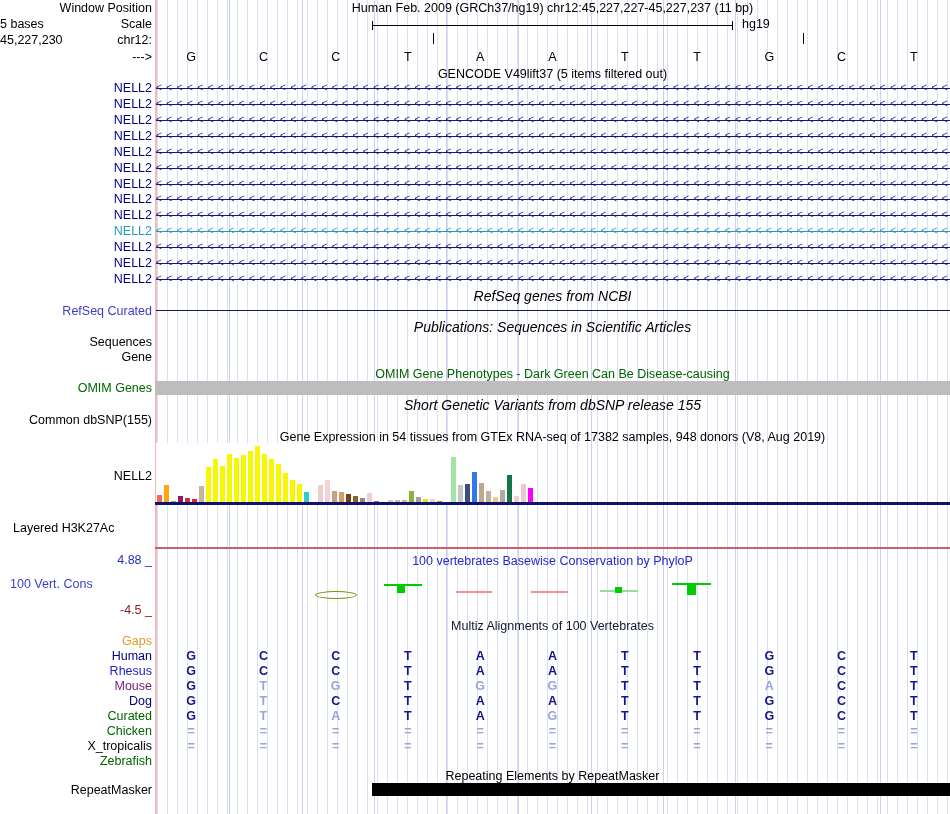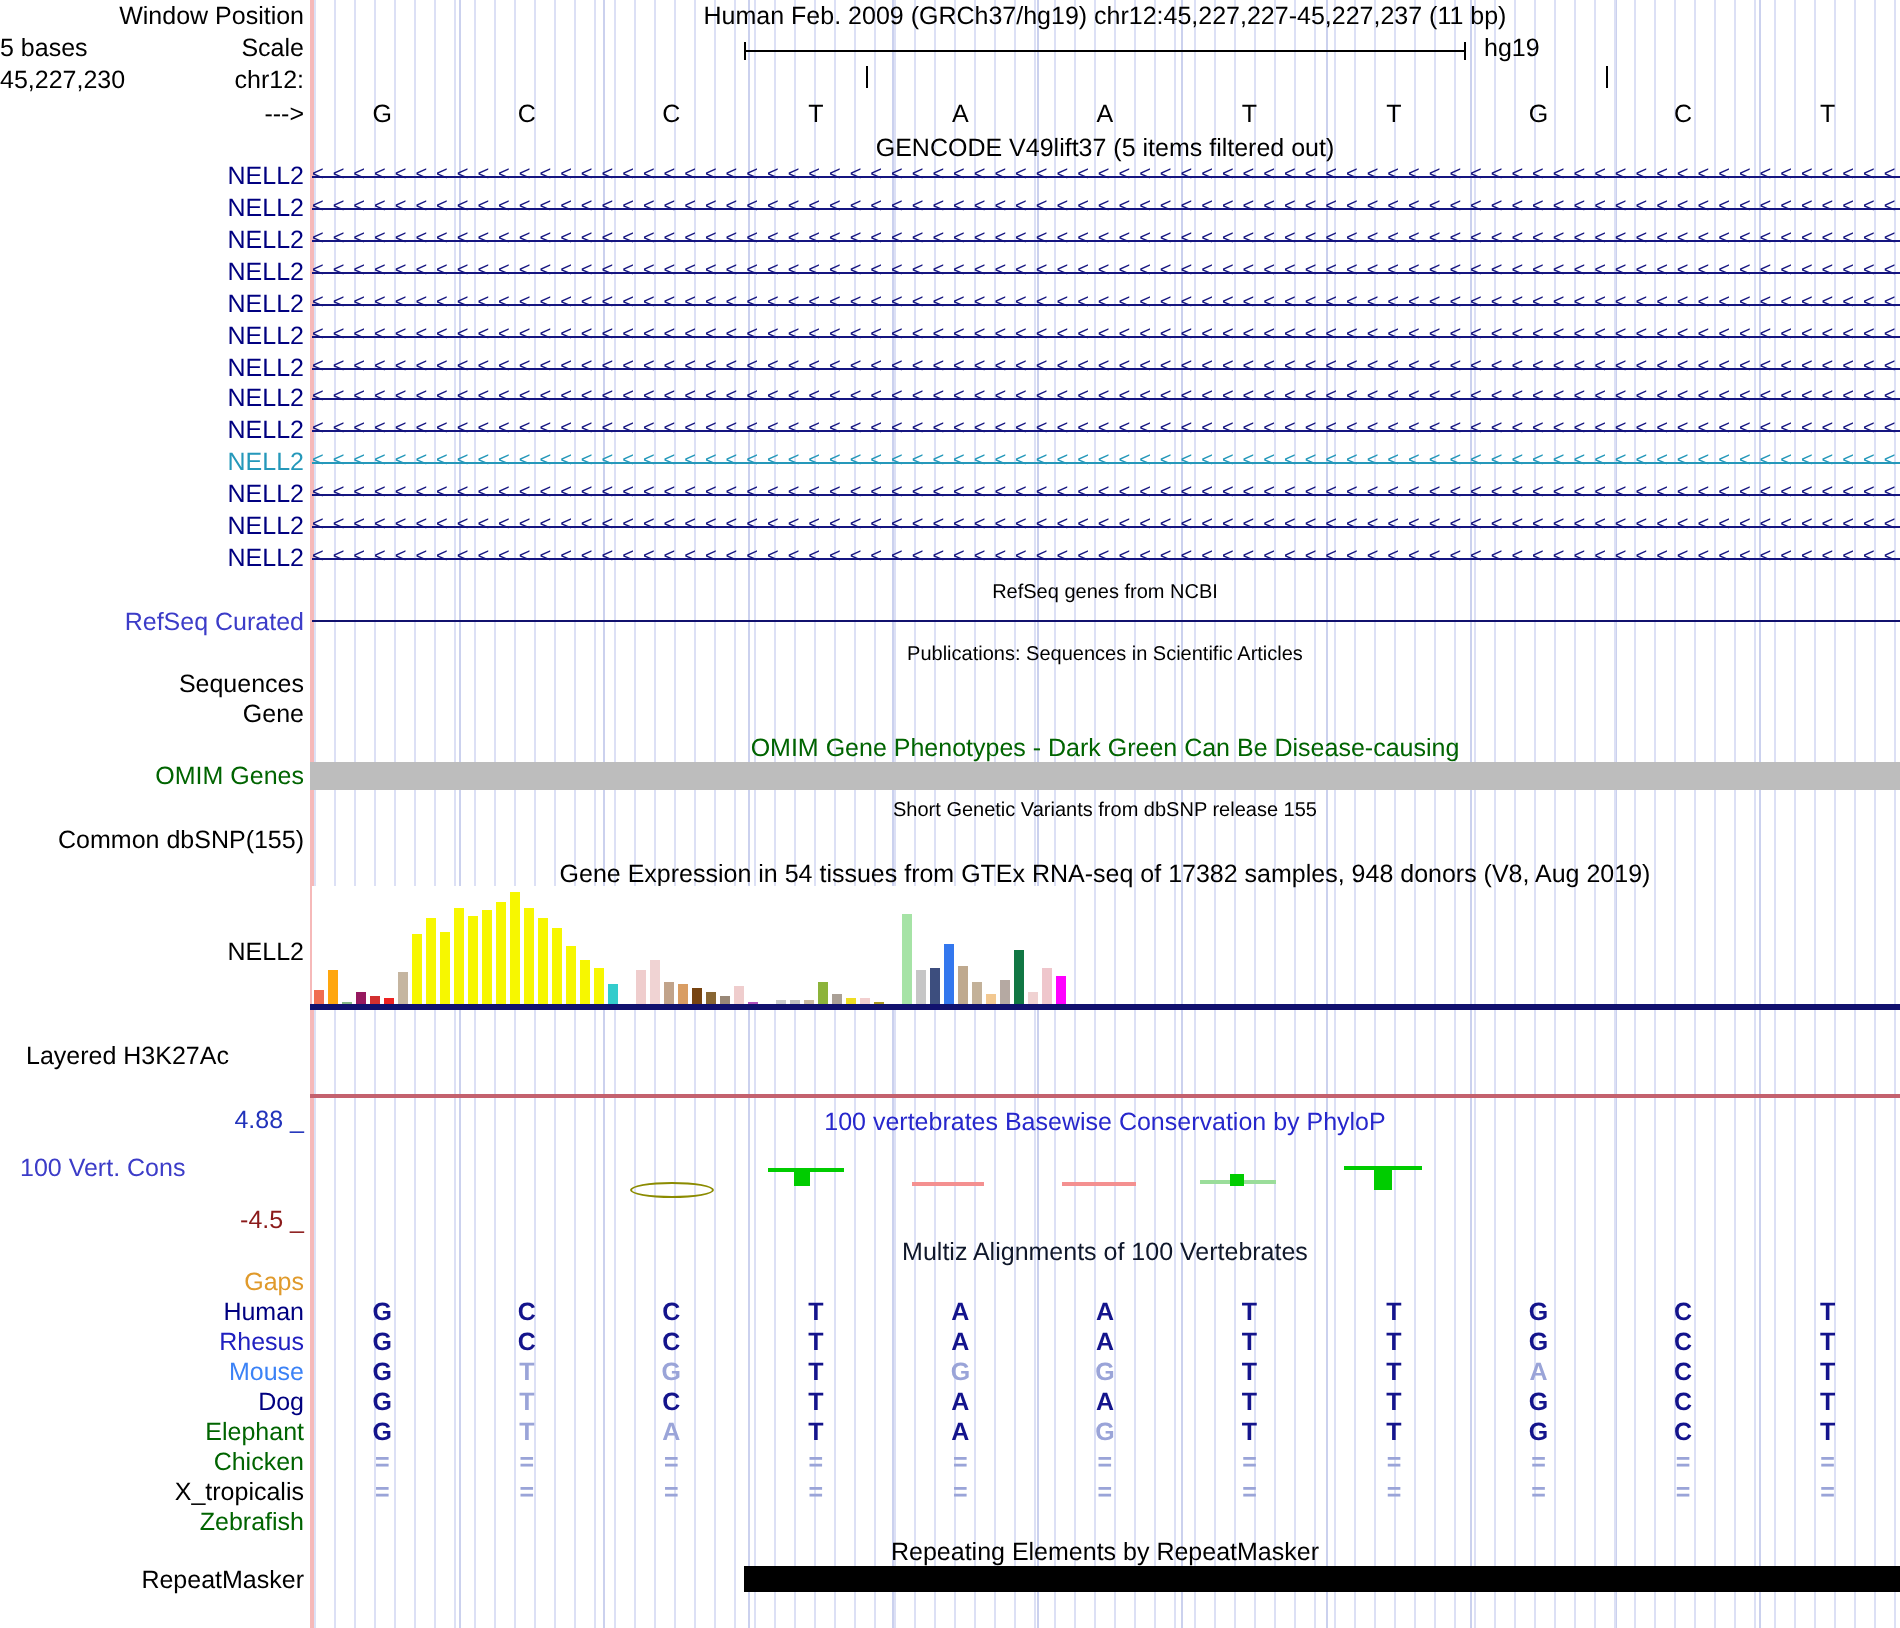--- a/index.html
+++ b/index.html
@@ -10,21 +10,21 @@
         background-image:
           repeating-linear-gradient(to right,#DCE0F5 0,#DCE0F5 1px,transparent 1px,transparent 10px),
           repeating-linear-gradient(to right,#CBD1EE 0,#CBD1EE 1px,transparent 1px,transparent 72.27px);}
   .left-pink{position:absolute;left:155px;top:0;width:2px;height:814px;background:#F6B9B9;}
   
   .glabel{position:absolute;left:0;width:152px;height:13px;line-height:13px;
           text-align:right;font-size:12.5px;white-space:nowrap;}
   .glabel-left{position:absolute;height:13px;line-height:13px;font-size:12.5px;white-space:nowrap;}
   .ctitle{position:absolute;left:155px;width:795px;height:13px;line-height:13px;
           text-align:center;font-size:12.5px;white-space:nowrap;}
-  .small{font-size:10px;}
+  .small{font-size:14px;font-style:italic;}
   .blue{color:#3C3CC8;}
   .green{color:#006400;}
   
   .scale-bar{position:absolute;left:372px;top:21px;width:359px;height:9px;
              border-left:1px solid #000;border-right:1px solid #000;}
   .scale-bar::after{content:'';position:absolute;left:0;right:0;top:4px;height:1px;background:#000;}
   .tick{position:absolute;width:1px;height:11px;background:#000;}
   
   .cols-row{position:absolute;left:155px;width:795px;height:14px;display:flex;}
   .cols-row span{flex:1;text-align:center;line-height:14px;}
@@ -259,21 +259,21 @@
         <span>C</span>
         <span>T</span>
         <span>A</span>
         <span>A</span>
         <span>T</span>
         <span>T</span>
         <span>G</span>
         <span>C</span>
         <span>T</span>
       </div>
-      <div class="glabel" style="top: 680px; color: #3b82f6;">Mouse</div>
+      <div class="glabel" style="top: 680px; color: #701a75;">Mouse</div>
       <div class="cols-row aln" style="top: 679px;">
         <span>G</span>
         <span class="muted">T</span>
         <span class="muted">G</span>
         <span>T</span>
         <span class="muted">G</span>
         <span class="muted">G</span>
         <span>T</span>
         <span>T</span>
         <span class="muted">A</span>
@@ -287,21 +287,21 @@
         <span>C</span>
         <span>T</span>
         <span>A</span>
         <span>A</span>
         <span>T</span>
         <span>T</span>
         <span>G</span>
         <span>C</span>
         <span>T</span>
       </div>
-      <div class="glabel" style="top: 710px; color: rgb(0, 100, 0);">Elephant</div>
+      <div class="glabel" style="top: 710px; color: rgb(0, 100, 0);">Curated</div>
       <div class="cols-row aln" style="top: 709px;">
         <span>G</span>
         <span class="muted">T</span>
         <span class="muted">A</span>
         <span>T</span>
         <span>A</span>
         <span class="muted">G</span>
         <span>T</span>
         <span>T</span>
         <span>G</span>

